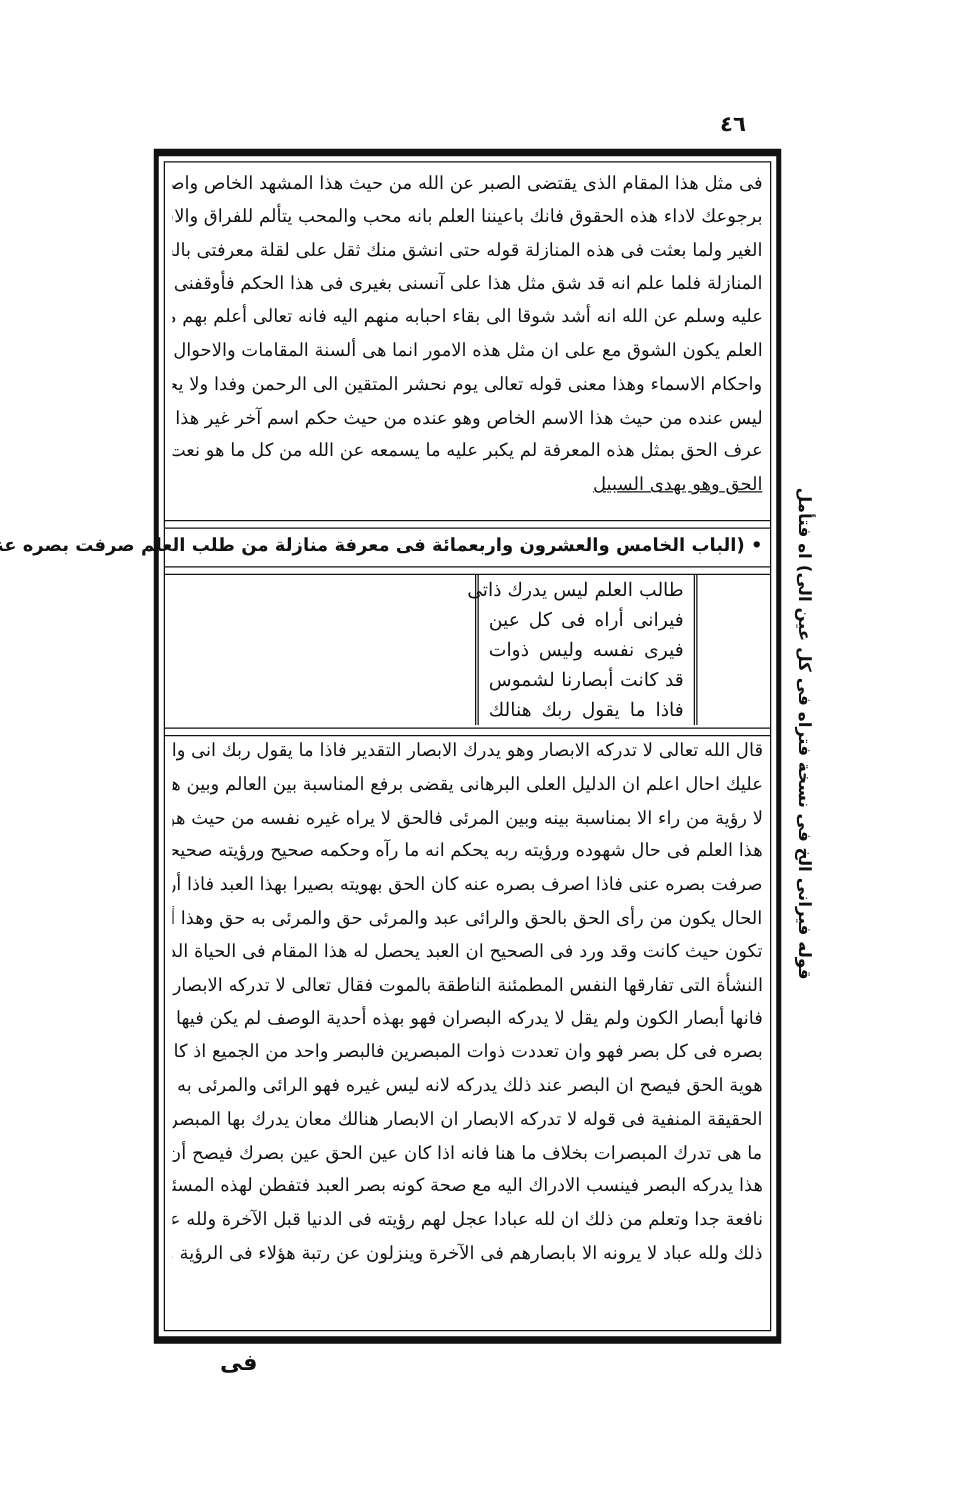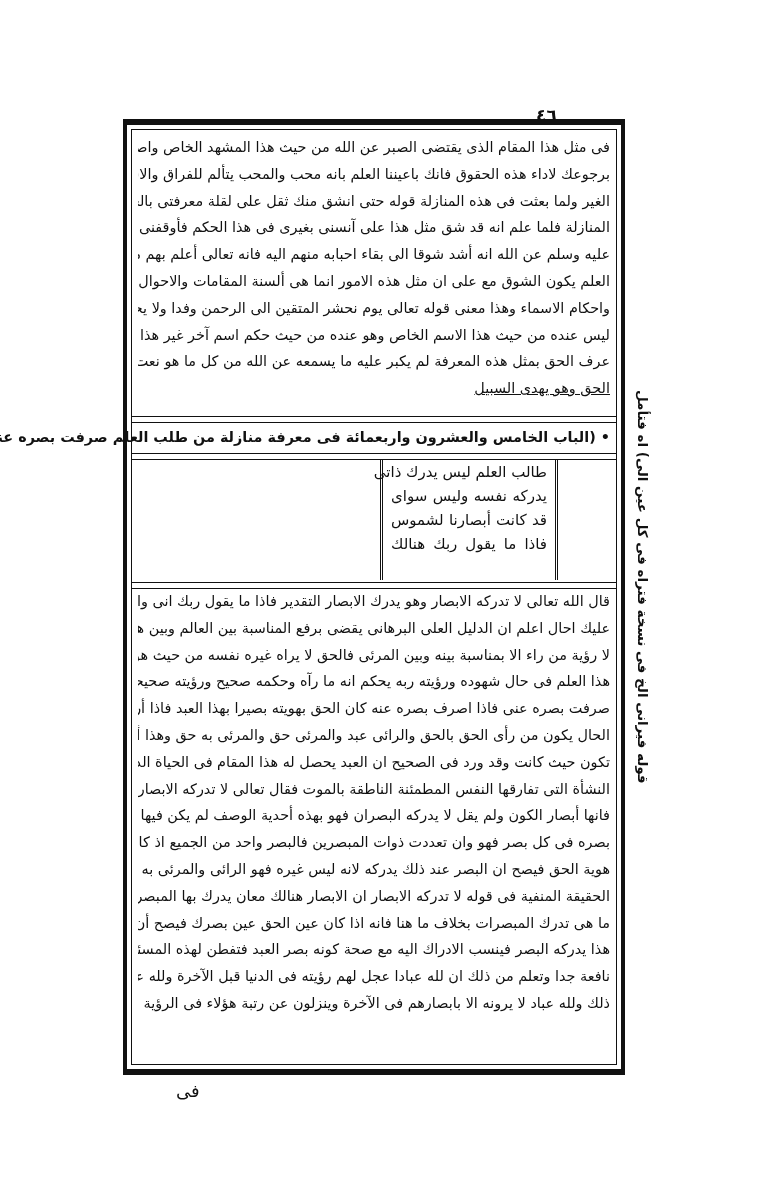--- a/index.html
+++ b/index.html
@@ -1,18 +1,18 @@
 <!DOCTYPE html>
 <html><head>
 <meta charset="utf-8">
 <style>
   html, body { margin:0; padding:0; background:#ffffff; }
   body { width:776px; height:1200px; position:relative; overflow:hidden;
          font-family:"DejaVu Sans", sans-serif; color:#111; }
-  .page-number { position:absolute; left:536px; top:90px; font-size:17px; font-weight:bold;margin-top:15px; }
+  .page-number { position:absolute; left:576px; top:90px; font-size:17px; font-weight:bold; }
   .frame { position:absolute; left:123px; top:119px; width:494px; height:944px;
            border:4px solid #111; border-top-width:6px; border-bottom-width:6px; }
   .inner { position:absolute; left:4px; top:4px; right:4px; bottom:4px; border:1.5px solid #111; }
   .block { position:absolute; left:6px; right:6px; direction:rtl; text-align:justify;
            text-align-last:justify; font-size:14.4px; line-height:26.8px; white-space:nowrap; }
   .block .line { display:block; height:26.8px; overflow:hidden; text-align:justify; text-align-last:justify; }
   .block .line.last { text-align-last:right;text-decoration:underline; }
   .block-1 { top:4px; }
   .divider { position:absolute; left:0; right:0; height:5px; border-top:1.5px solid #111; border-bottom:1.5px solid #111; }
   .div-a { top:286px; }
@@ -20,21 +20,21 @@
   .div-c { top:452px; }
   .heading { position:absolute; top:293px; left:6px; right:6px; direction:rtl; text-align:justify;
              text-align-last:justify; font-size:14.4px; font-weight:bold; line-height:28px; white-space:nowrap; }
   .verses { position:absolute; top:330px; left:0; right:0; height:122px; }
   .vcol { position:absolute; top:0; height:120px; border-left:3px double #111; border-right:3px double #111;
           direction:rtl; font-size:15px; line-height:24px; padding:0 8px; }
   .vcol-right { left:248px; width:156px; }
   .vcol-left { left:72px; width:168px; }
   .vcol .hemistich { display:block; text-align:justify; text-align-last:justify; white-space:nowrap; }
   .block-2 { top:458px; }
-  .catchword { position:absolute; left:176px; top:1080px; font-size:18px; font-weight:normal; }
+  .catchword { position:absolute; left:176px; top:1080px; font-size:18px; font-weight:bold; }
   .margin-note { position:absolute; left:629px; top:484px; width:28px; height:300px;
                  writing-mode:vertical-rl; direction:rtl; font-size:13.5px; font-weight:bold;
                  line-height:28px; white-space:nowrap; text-align:center; }
 </style>
 </head>
 <body>
 
 <div class="page-number">٤٦</div>
 
 <div class="frame">
@@ -53,21 +53,22 @@
       <span class="line last">الحق وهو يهدى السبيل</span>
     </div>
 
     <div class="divider div-a"></div>
     <div class="heading">• (الباب الخامس والعشرون واربعمائة فى معرفة منازلة من طلب العلم صرفت بصره عنى) •</div>
     <div class="divider div-b"></div>
 
     <div class="verses">
       <div class="vcol vcol-right">
         <span class="hemistich">طالب العلم ليس يدرك ذاتى</span>
-        <span class="hemistich">يدركه نفسه وليس سواى</span>
+        <span class="hemistich">فيرانى أراه فى كل عين</span>
+        <span class="hemistich">فيرى نفسه وليس ذوات</span>
         <span class="hemistich">قد كانت أبصارنا لشموس</span>
         <span class="hemistich">فاذا ما يقول ربك هنالك</span>
       </div>
     </div>
 
     <div class="divider div-c"></div>
 
     <div class="block block-2">
       <span class="line">قال الله تعالى لا تدركه الابصار وهو يدرك الابصار التقدير فاذا ما يقول ربك انى واحد فاعلم انه</span>
       <span class="line">عليك احال اعلم ان الدليل العلى البرهانى يقضى برفع المناسبة بين العالم وبين هوية الحق وان</span>

